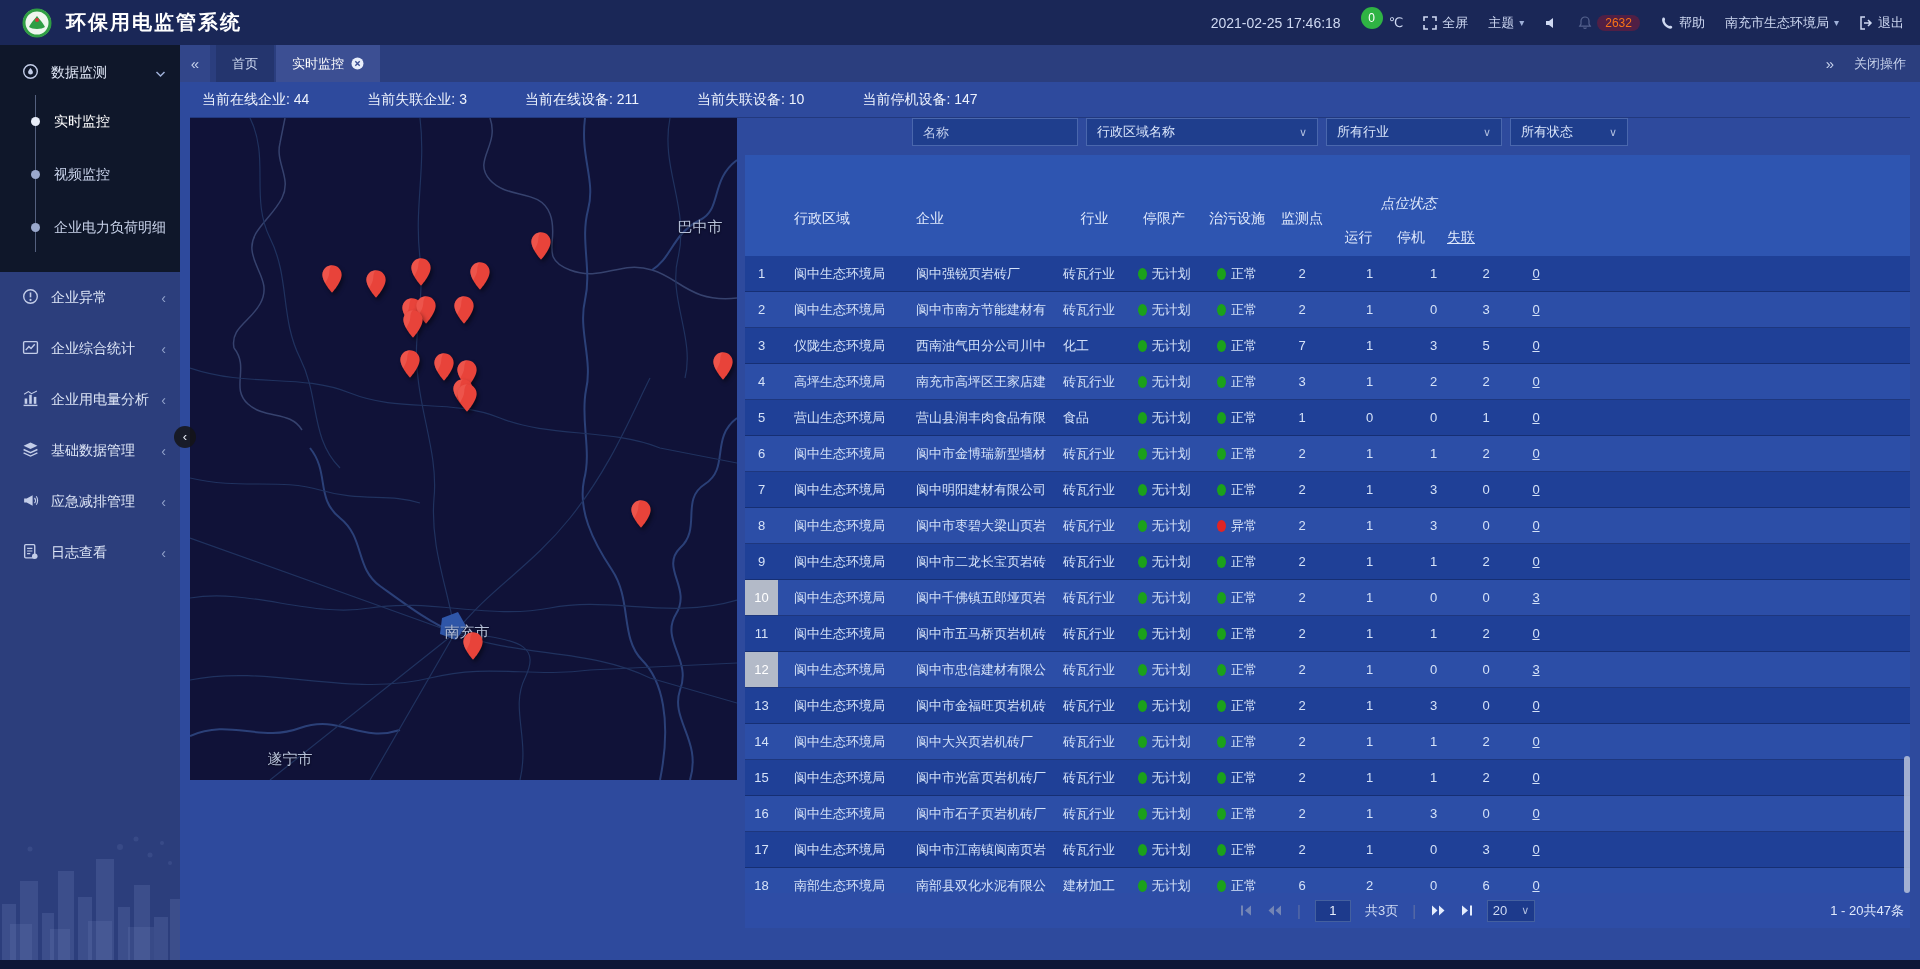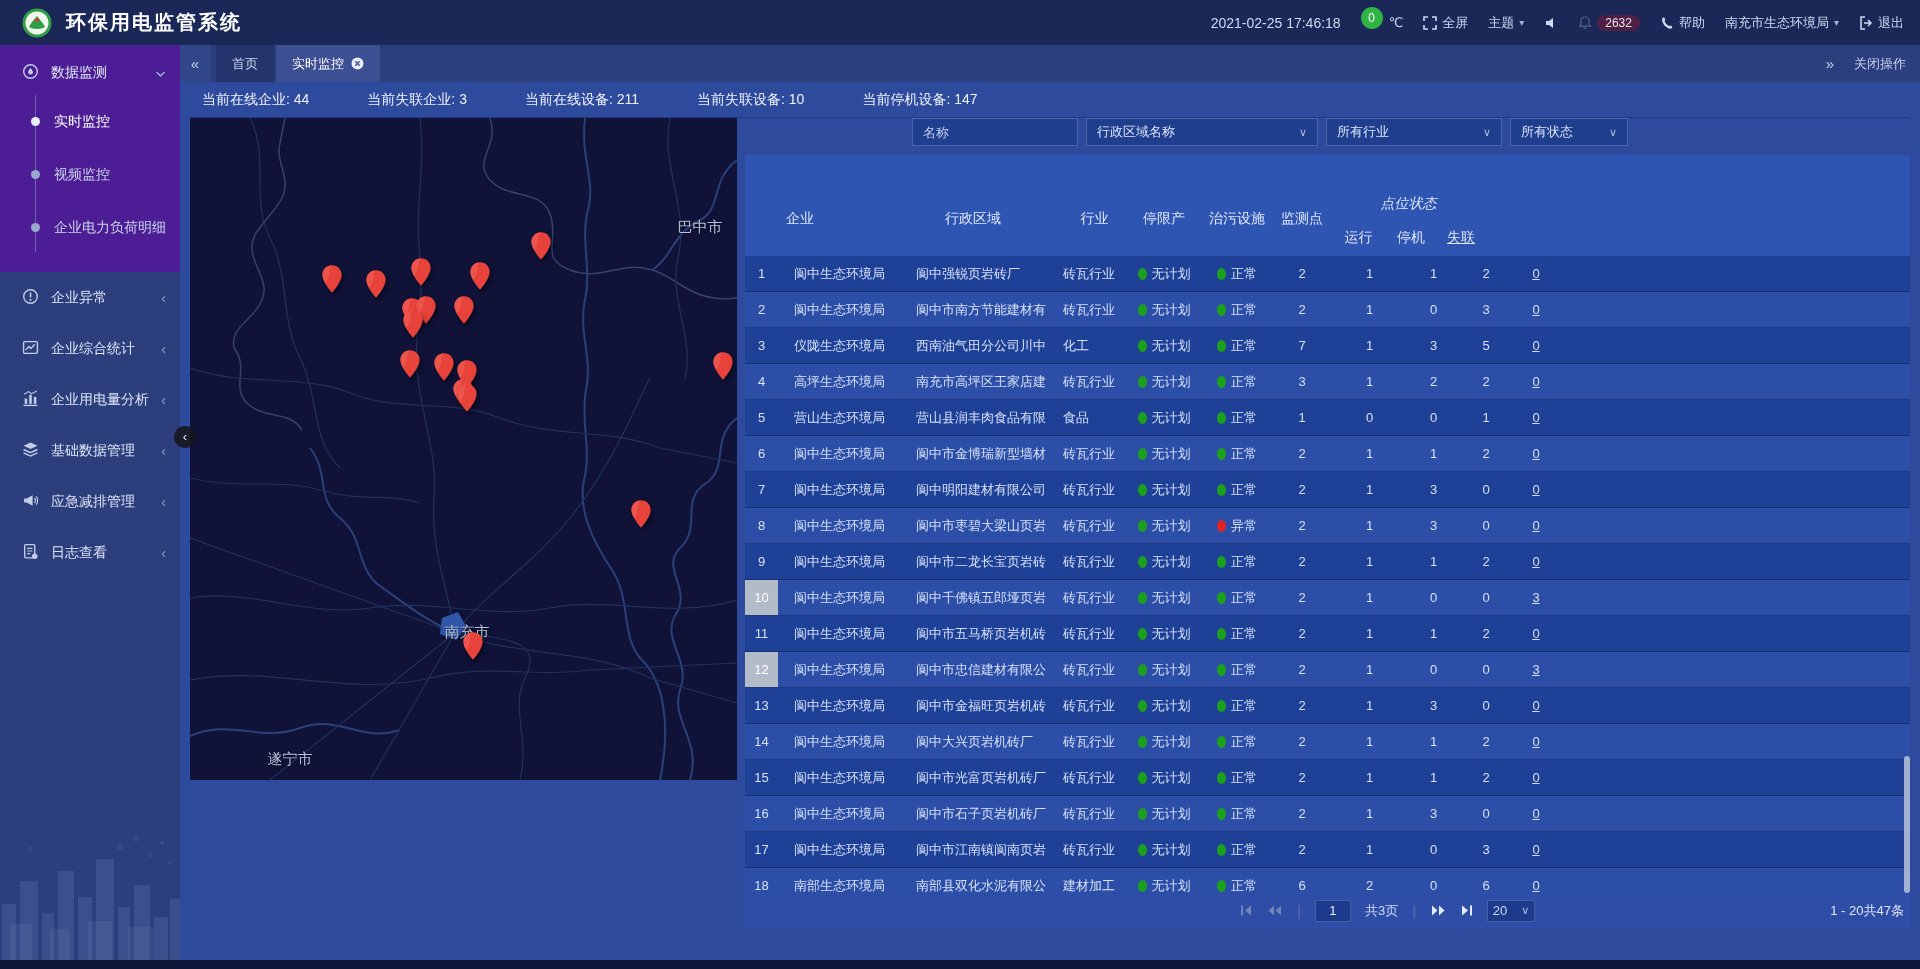--- a/index.html
+++ b/index.html
@@ -12,26 +12,26 @@
     display:flex; align-items:center; justify-content:space-between; z-index:6; }
   .h-left { display:flex; align-items:center; padding-left:22px; gap:14px; }
   .app-title { font-size:20px; font-weight:bold; color:#fff; letter-spacing:2px; }
   .h-right { display:flex; align-items:center; gap:20px; padding-right:16px; font-size:13px; color:#cfd9f2; }
   .datetime { font-size:14px; }
   .temp-wrap { display:flex; align-items:center; gap:6px; }
   .temp-badge { width:22px; height:22px; border-radius:50%; background:#2fb344; color:#fff;
     display:flex; align-items:center; justify-content:center; font-size:12px; position:relative; top:-5px; }
   .h-item { display:flex; align-items:center; gap:5px; cursor:pointer; }
   .caret { font-size:10px; color:#9fb0d8; }
-  .badge { background:rgba(125,25,55,.55); color:#e5e5e5; font-size:12px; padding:1px 8px; border-radius:8px; }
+  .badge { background:rgba(125,25,55,.55); color:#f97316; font-size:12px; padding:1px 8px; border-radius:8px; }
   svg.hicon { display:block; }
 
   
   aside { position:absolute; left:0; top:45px; width:180px; height:924px; background:#2c3e7c; z-index:5; overflow:hidden; }
-  .menu-group { background:#4c1d95; padding:6px 0 2px 0; }
+  .menu-group { background:#0f172a; padding:6px 0 2px 0; }
   .menu-row { height:44px; display:flex; align-items:center; padding:0 14px 0 22px; gap:12px; font-size:14px; color:#e2e9f8; cursor:pointer; }
   .menu-row .lbl { flex:1; }
   .menu-children { position:relative; padding:0 0 16px 0; }
   .menu-children .vline { position:absolute; left:35px; top:0; bottom:18px; width:1px; background:#8e9cc2; opacity:.55; }
   .child { position:relative; height:53px; display:flex; align-items:center; padding-left:54px; font-size:14px; color:#c9d3ea; cursor:pointer; }
   .child .dot { position:absolute; left:31px; width:9px; height:9px; border-radius:50%; background:#9aa8cc; }
   .child.active { color:#ffffff; }
   .child.active .dot { background:#e8edf8; }
   .menu-item { height:51px; display:flex; align-items:center; padding:0 14px 0 22px; gap:12px; font-size:14px; color:#dde5f6; cursor:pointer; }
   .menu-item .lbl { flex:1;font-family:Liberation Serif, serif; }
@@ -432,22 +432,22 @@
         </div>
         <div class="f-box" style="left:765px; width:118px;">
           <span>所有状态</span>
             <span class="sel-caret">∨</span>
         </div>
       </div>
 
       <div class="table">
         <div class="thead">
           <div class="th c-num"></div>
+          <div class="th c-region">行政区域</div>
           <div class="th c-company">企业</div>
-          <div class="th c-region">行政区域</div>
           <div class="th c-industry" style="justify-content:center;">行业</div>
           <div class="th c-limit">停限产</div>
           <div class="th c-facility">治污设施</div>
           <div class="th c-monitor">监测点</div>
           <div class="th-group">
             <div class="group-label">点位状态</div>
             <div class="group-sub">
               <span class="c-run">运行</span>
               <span class="c-stop">停机</span>
               <span class="c-lost">失联</span>

